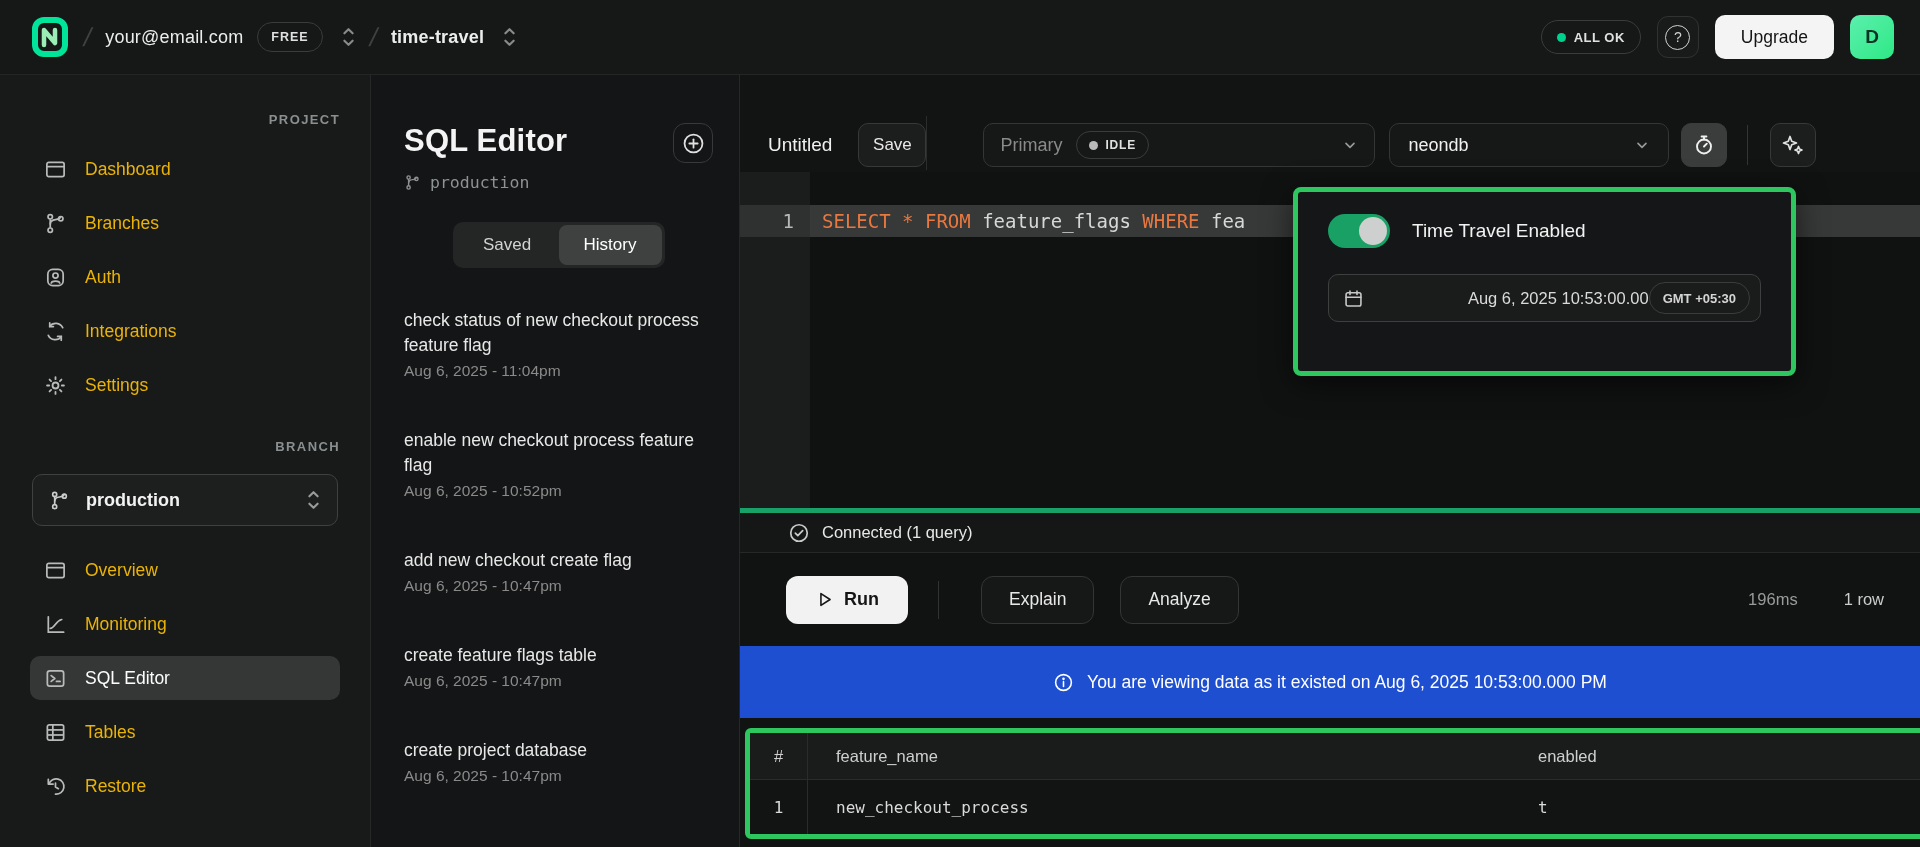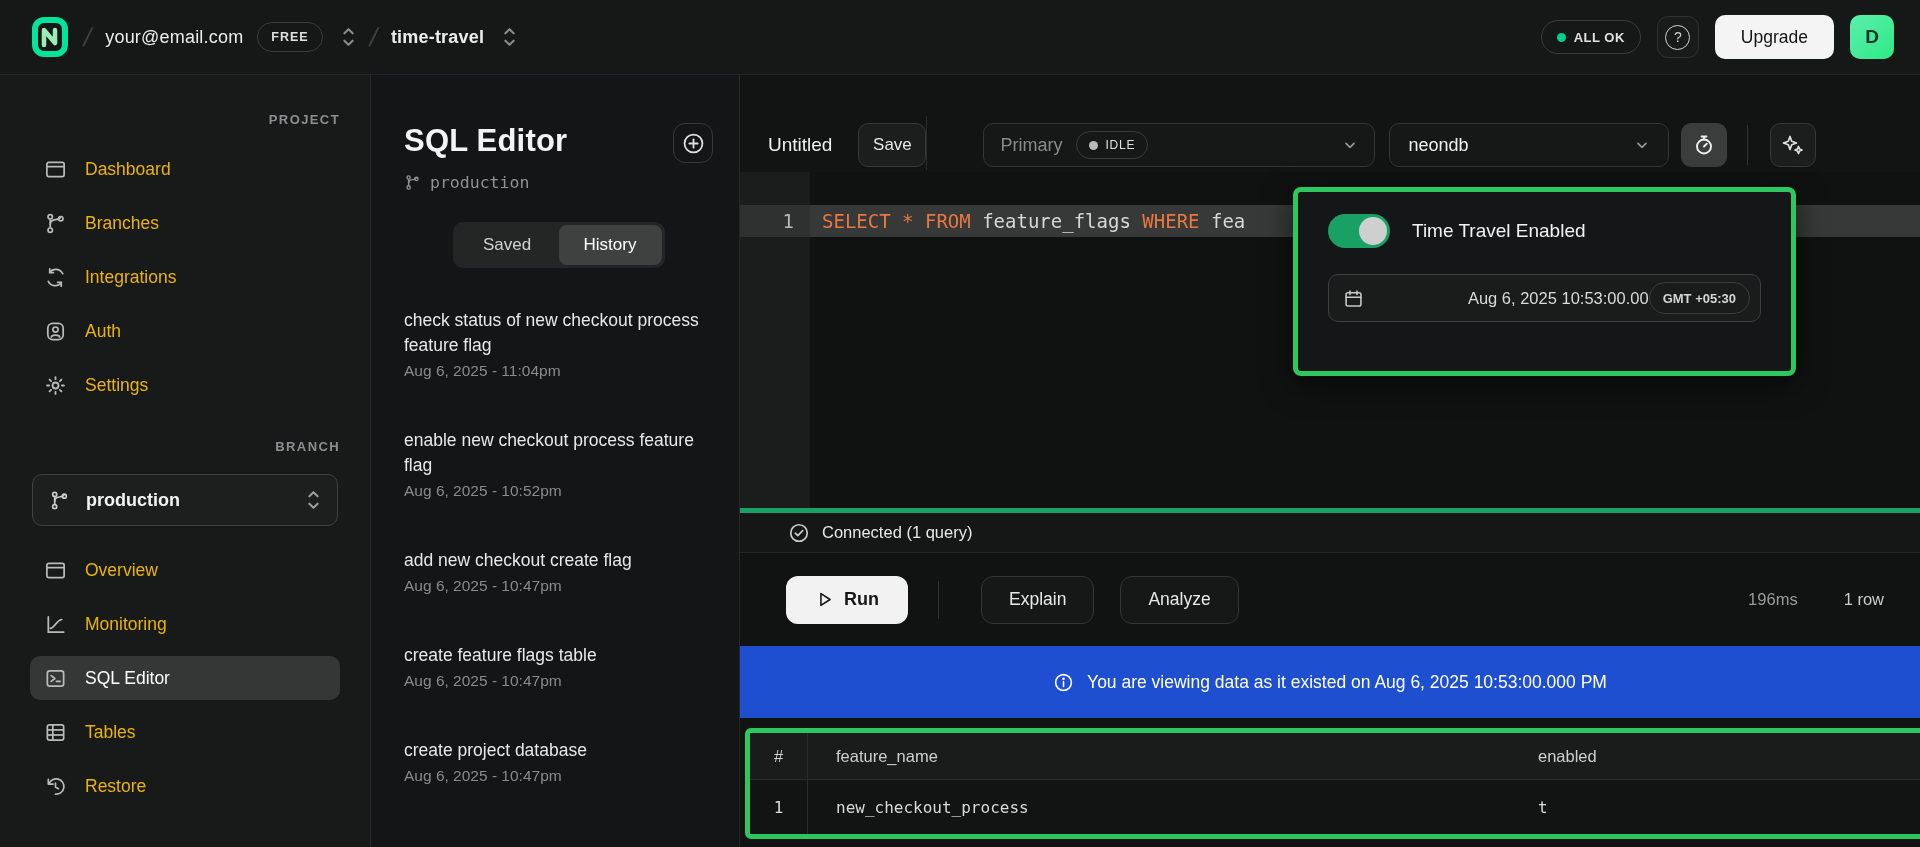--- a/index.html
+++ b/index.html
@@ -72,21 +72,21 @@
   .toolbar { height:97px; flex:0 0 97px; background:#121313; display:flex; align-items:flex-end;
     padding:0 20px 5px 28px; }
   .tab-title { font-size:19px; color:#f0f0f0; height:44px; display:flex; align-items:center; cursor:pointer; }
   .btn { height:44px; border-radius:10px; border:1px solid #373939; background:#1c1d1d;
     color:#e8e8e8; font-size:17px; display:flex; align-items:center; justify-content:center; cursor:pointer; }
   .save-btn { width:68px; margin-left:26px; }
   .vdiv { width:1px; height:54px; background:#2b2d2d; margin:0 0 -3px 0; align-self:flex-end; }
   .compute-select { width:392px; margin-left:56px; padding:0 16px; justify-content:flex-start;
     border-color:#343636; background:#161717; }
   .compute-name { color:#8a8a8a; font-size:18px; }
-  .idle-pill { height:28px; padding:0 12px; margin-left:14px; font-size:12px; font-weight:normal;
+  .idle-pill { height:28px; padding:0 12px; margin-left:14px; font-size:12px; font-weight:bold;
     letter-spacing:.8px; gap:7px; }
   .idle-dot { width:9px; height:9px; border-radius:50%; background:#b9b9b9; }
   .chev { margin-left:auto; color:#9a9a9a; }
   .db-select { width:280px; margin-left:14px; padding:0 18px; justify-content:flex-start;
     border-color:#343636; background:#161717; font-size:18px; color:#f0f0f0; }
   .icon-btn { width:46px; margin-left:12px; color:#e0e0e0; }
   .tt-btn { background:#3b3d3d; border-color:#3b3d3d; }
   .toolbar .vdiv2 { width:1px; height:40px; background:#333535; margin:0 10px 2px 20px; align-self:flex-end; }
 
   
@@ -214,38 +214,38 @@
               <circle cx="6.5" cy="19" r="2.3"></circle>
               <circle cx="17.5" cy="7" r="2.3"></circle>
               <path d="M6.5 7.5 V16.5"></path>
               <path d="M6.5 13 q0-4.5 5.5-5 q5.5-.5 5.5-3.7" fill="none"></path>
             </svg>
         </span>
         <span>Branches</span>
       </div>
       <div class="nav-item">
         <span class="ic">
+          <svg width="23" height="23" viewBox="0 0 24 24" fill="none" stroke="currentColor" stroke-width="1.8">
+              <rect x="4" y="3.5" width="16" height="17" rx="5"></rect>
+              <circle cx="12" cy="10" r="2.7"></circle>
+              <path d="M7.5 18.5 c0-3.6 9-3.6 9 0" fill="none"></path>
+            </svg>
+        </span>
+        <span>Auth</span>
+      </div>
+      <div class="nav-item">
+        <span class="ic">
           <svg width="23" height="23" viewBox="0 0 24 24" fill="none" stroke="currentColor" stroke-width="1.8" stroke-linecap="round">
               <path d="M19.5 8 A8 8 0 0 0 6 6.5"></path>
               <path d="M6 3 v3.8 h3.8"></path>
               <path d="M4.5 16 A8 8 0 0 0 18 17.5"></path>
               <path d="M18 21 v-3.8 h-3.8"></path>
             </svg>
         </span>
         <span>Integrations</span>
-      </div>
-      <div class="nav-item">
-        <span class="ic">
-          <svg width="23" height="23" viewBox="0 0 24 24" fill="none" stroke="currentColor" stroke-width="1.8">
-              <rect x="4" y="3.5" width="16" height="17" rx="5"></rect>
-              <circle cx="12" cy="10" r="2.7"></circle>
-              <path d="M7.5 18.5 c0-3.6 9-3.6 9 0" fill="none"></path>
-            </svg>
-        </span>
-        <span>Auth</span>
       </div>
       <div class="nav-item">
         <span class="ic">
           <svg width="23" height="23" viewBox="0 0 24 24" fill="none" stroke="currentColor" stroke-width="1.9" stroke-linecap="round">
               <circle cx="12" cy="12" r="3.1"></circle>
               <path d="M12 3.2v2.2M12 18.6v2.2M3.2 12h2.2M18.6 12h2.2M5.8 5.8l1.6 1.6M16.6 16.6l1.6 1.6M18.2 5.8l-1.6 1.6M7.4 16.6l-1.6 1.6"></path>
             </svg>
         </span>
         <span>Settings</span>
       </div>

